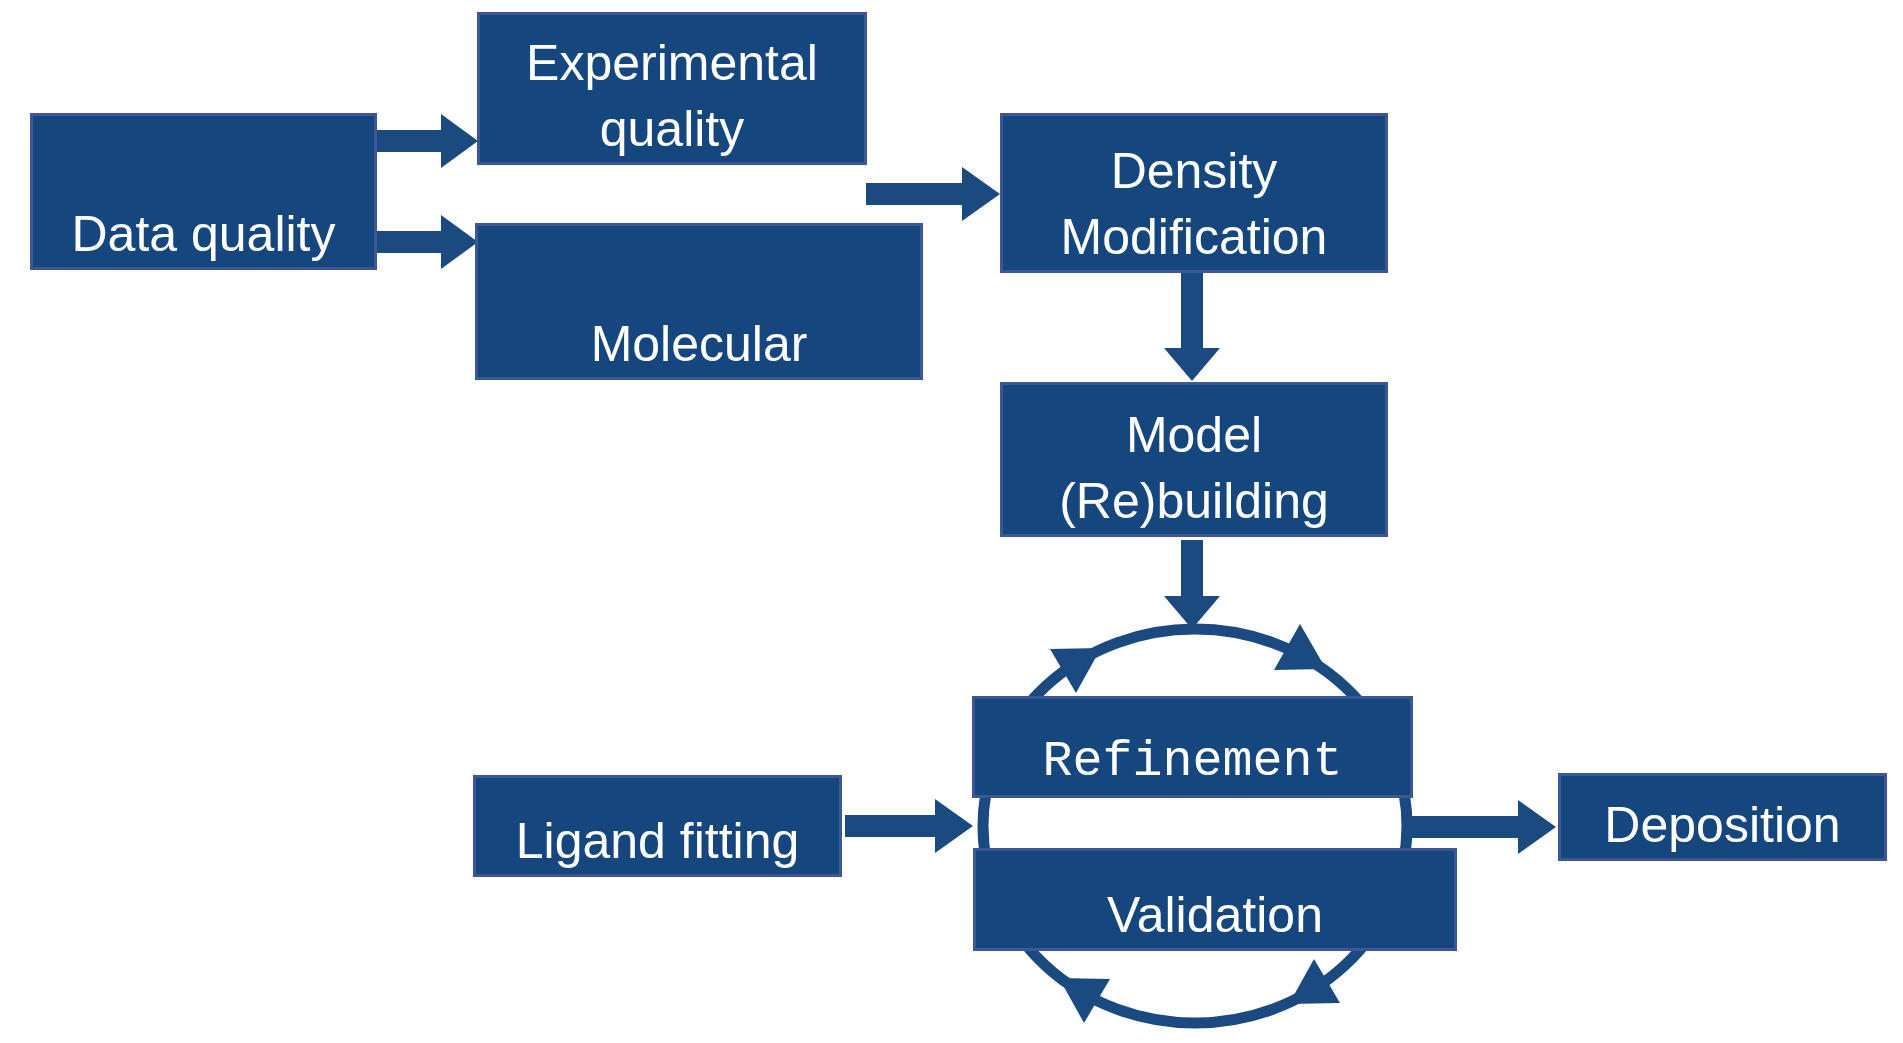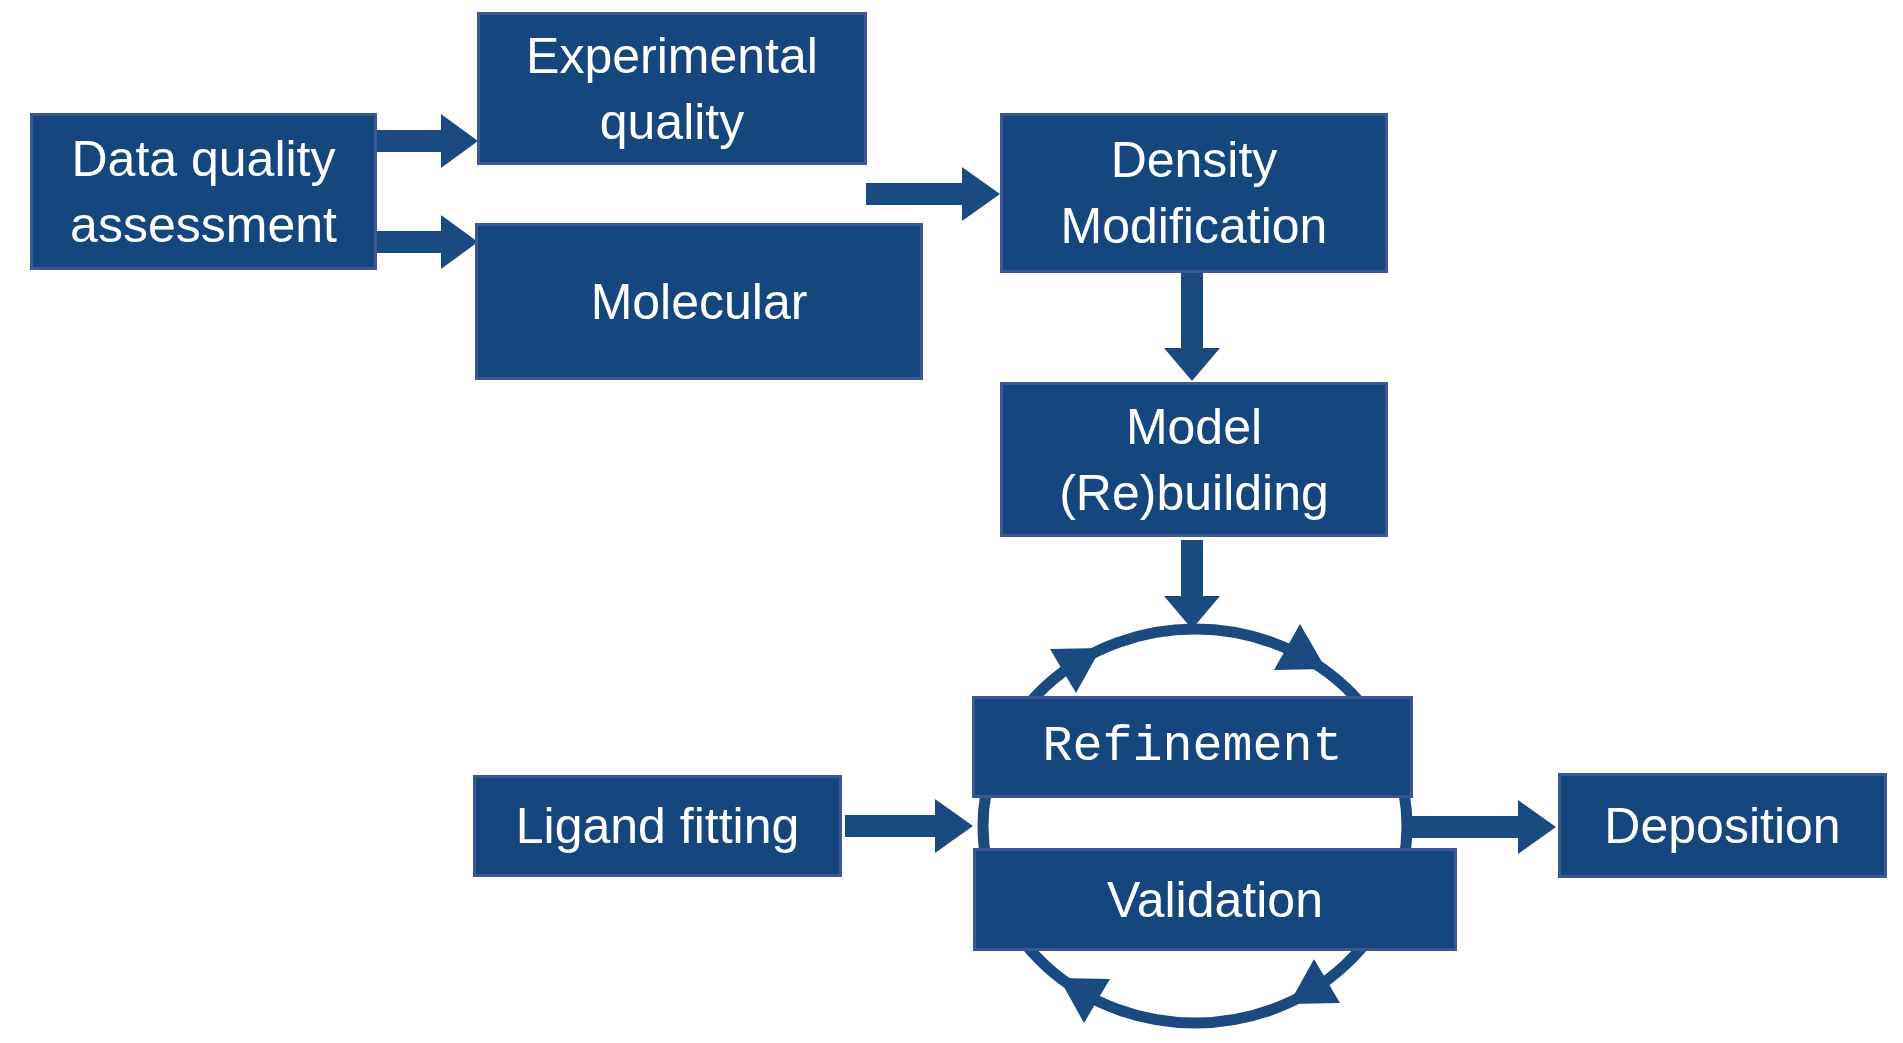--- a/index.html
+++ b/index.html
@@ -28,36 +28,36 @@
     height: 1043px;
   }
   .node {
     position: absolute;
     background: var(--box-fill);
     border: 3px solid var(--box-border);
     color: var(--text);
     display: flex;
     flex-direction: column;
     align-items: center;
-    justify-content: center;
+    justify-content: flex-end;
     text-align: center;
     font-size: 50px;
     line-height: 66px;
     white-space: nowrap;
   }
   .node span { display: block; }
   #n-dq { left: 13px;   top: 113px; width: 347px; height: 157px; margin-left: 17px; }
   #n-ep { left: 477px;  top: 12px;  width: 390px; height: 153px; }
   #n-mr { left: 475px;  top: 223px; width: 448px; height: 157px; }
   #n-dm { left: 1000px; top: 113px; width: 388px; height: 160px; }
   #n-mb { left: 1000px; top: 382px; width: 388px; height: 155px; }
   #n-rf { left: 972px;  top: 696px; width: 441px; height: 102px; font-family: Liberation Mono, monospace; }
   #n-va { left: 973px;  top: 848px; width: 484px; height: 103px; }
   #n-lf { left: 473px;  top: 775px; width: 369px; height: 102px; }
-  #n-de { left: 1558px; top: 773px; width: 329px; height: 105px; }
+  #n-de { left: 1558px; top: 773px; width: 329px; height: 88px; }
 </style>
 </head>
 <body>
 
 <div class="canvas">
 
   <svg class="arrow-layer" viewBox="0 0 1903 1043" xmlns="http://www.w3.org/2000/svg">
 
     <ellipse cx="1195" cy="826" rx="212" ry="197" fill="none" stroke="var(--arrow)" stroke-width="11"></ellipse>
     <g fill="var(--arrow)" stroke="none">
@@ -72,21 +72,20 @@
       <polygon points="866,183 962,183 962,167 1000,194 962,221 962,205 866,205"></polygon>
       <polygon points="1181,273 1203,273 1203,348 1220,348 1192,381 1164,348 1181,348"></polygon>
       <polygon points="1181,540 1203,540 1203,596 1220,596 1192,629 1164,596 1181,596"></polygon>
       <polygon points="845,815 935,815 935,799 973,826 935,853 935,837 845,837"></polygon>
       <polygon points="1412,816 1518,816 1518,800 1556,827 1518,854 1518,838 1412,838"></polygon>
     </g>
   </svg>
 
   <div class="node" id="n-dq">
     <span>Data quality</span>
-    <span>assessment</span>
   </div>
 
   <div class="node" id="n-ep">
     <span>Experimental</span>
     <span>quality</span>
   </div>
 
   <div class="node" id="n-mr">
     <span>Molecular</span>
   </div>

